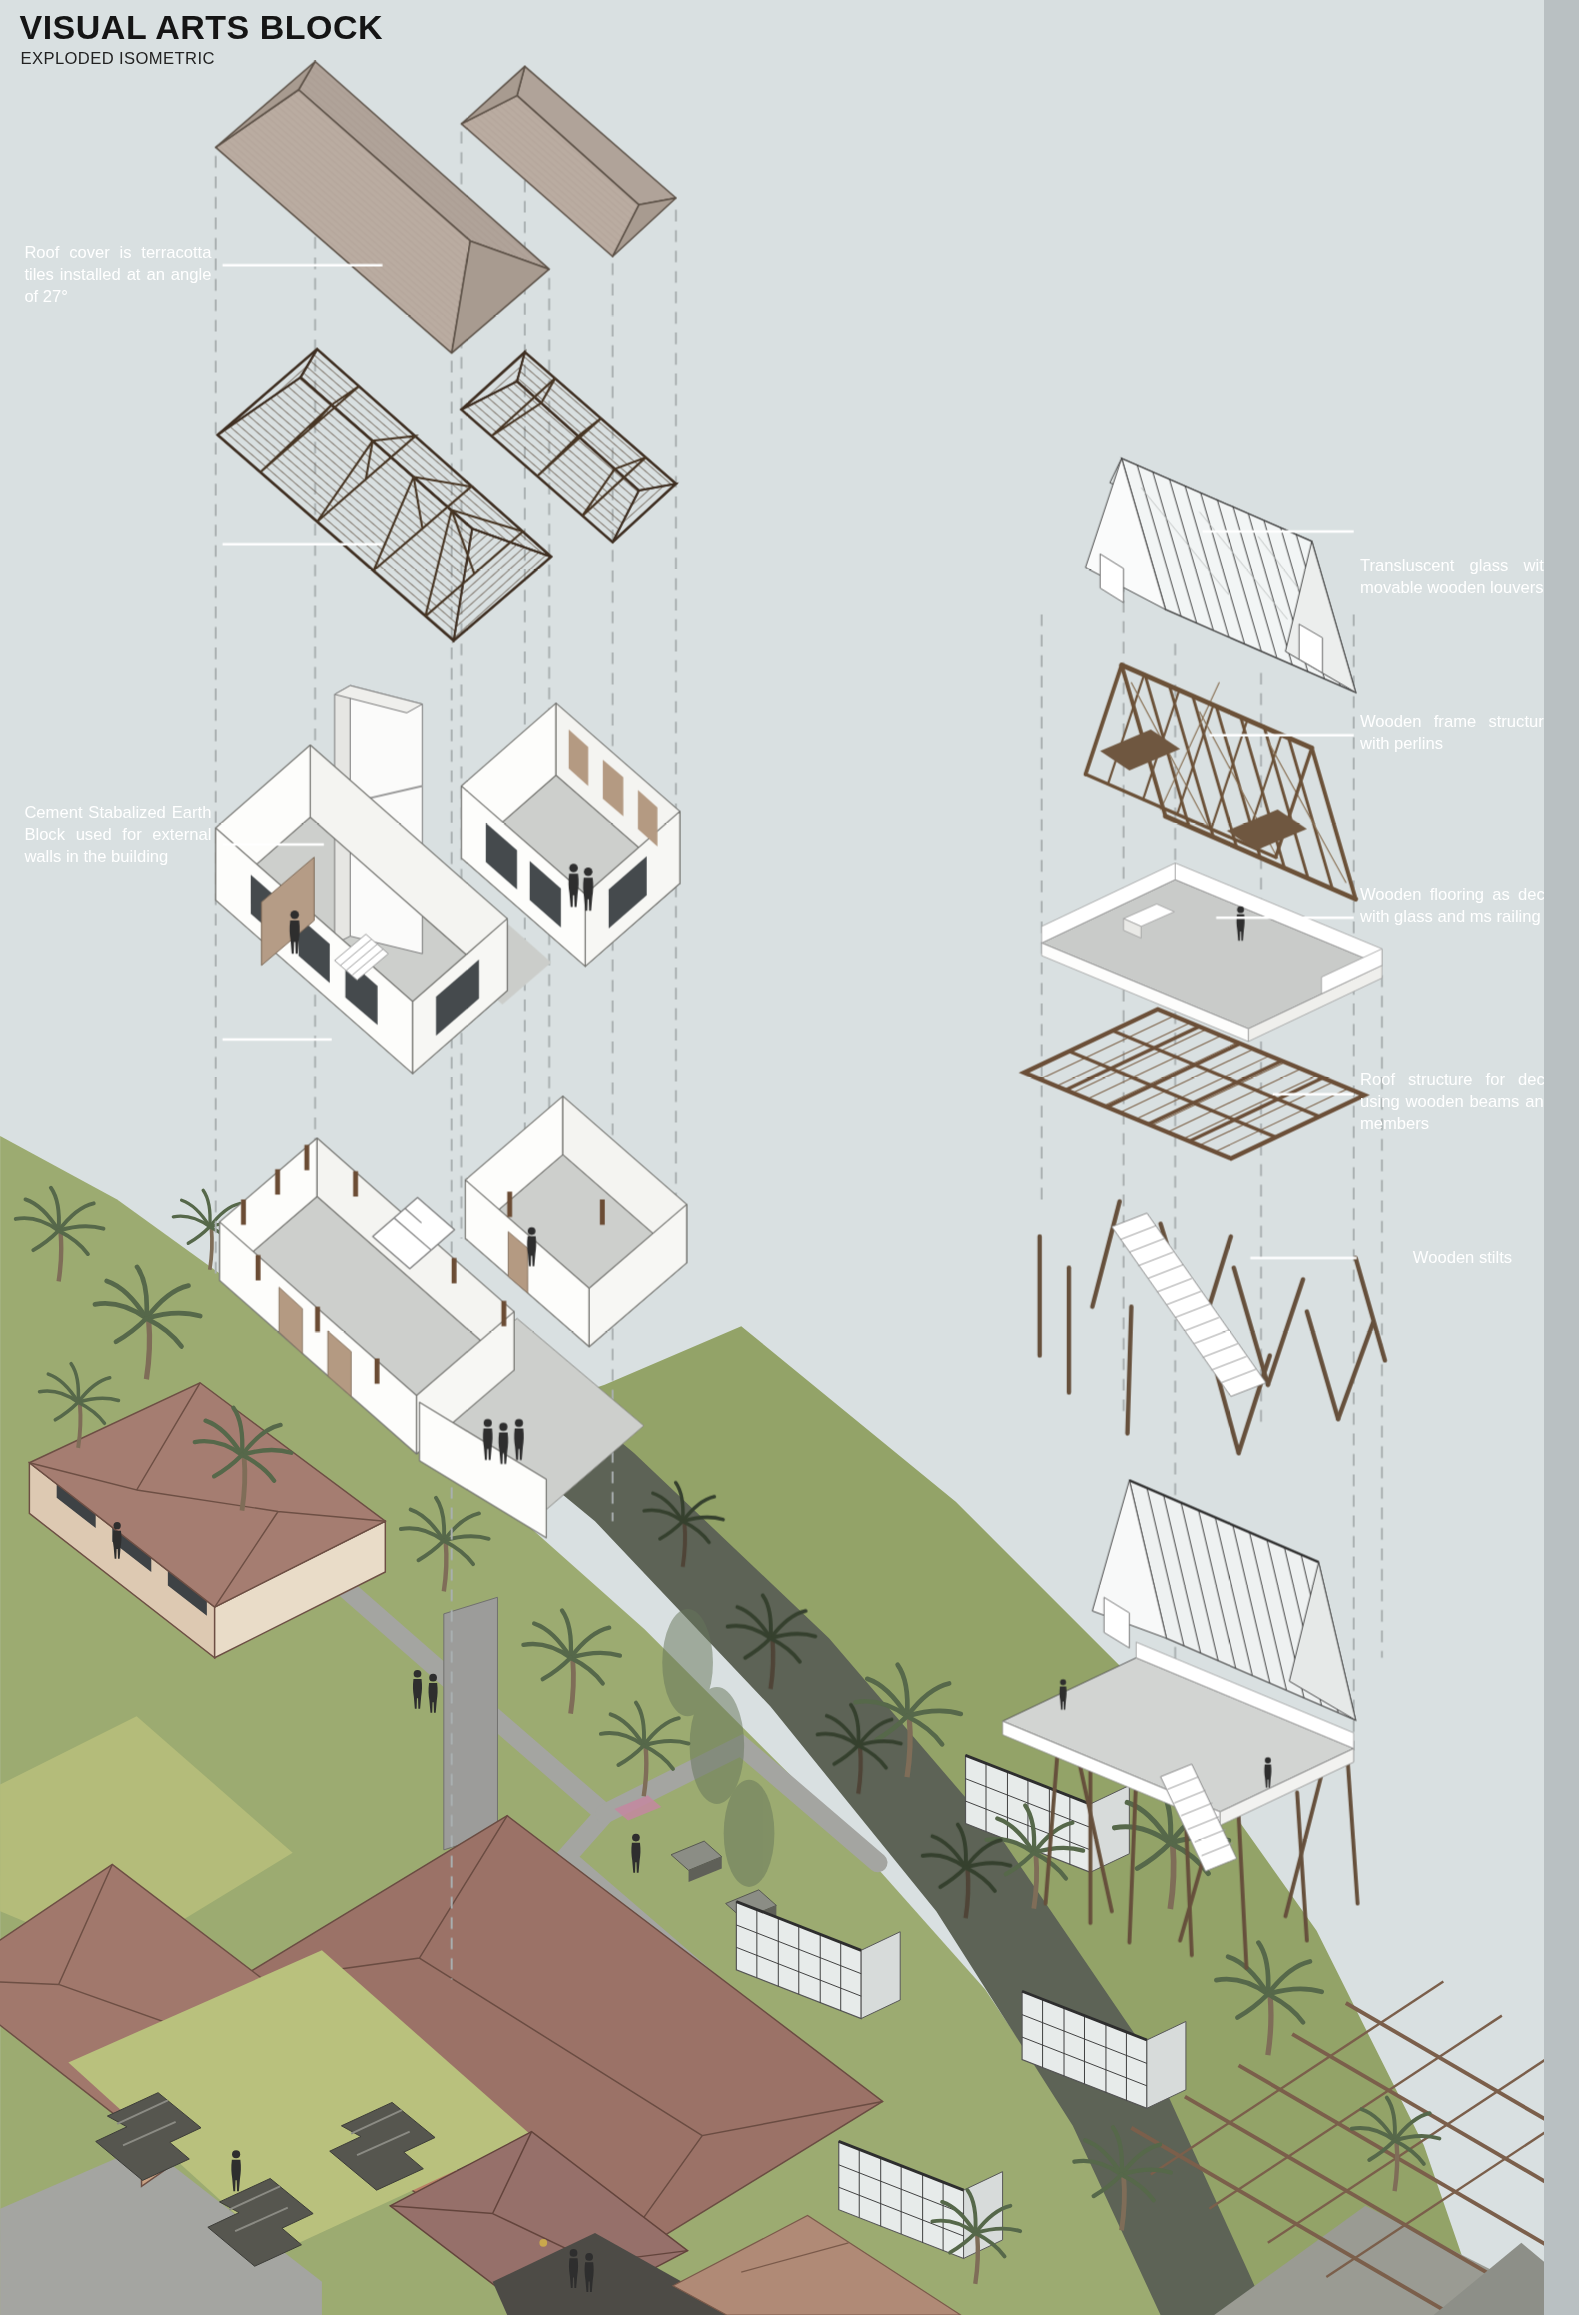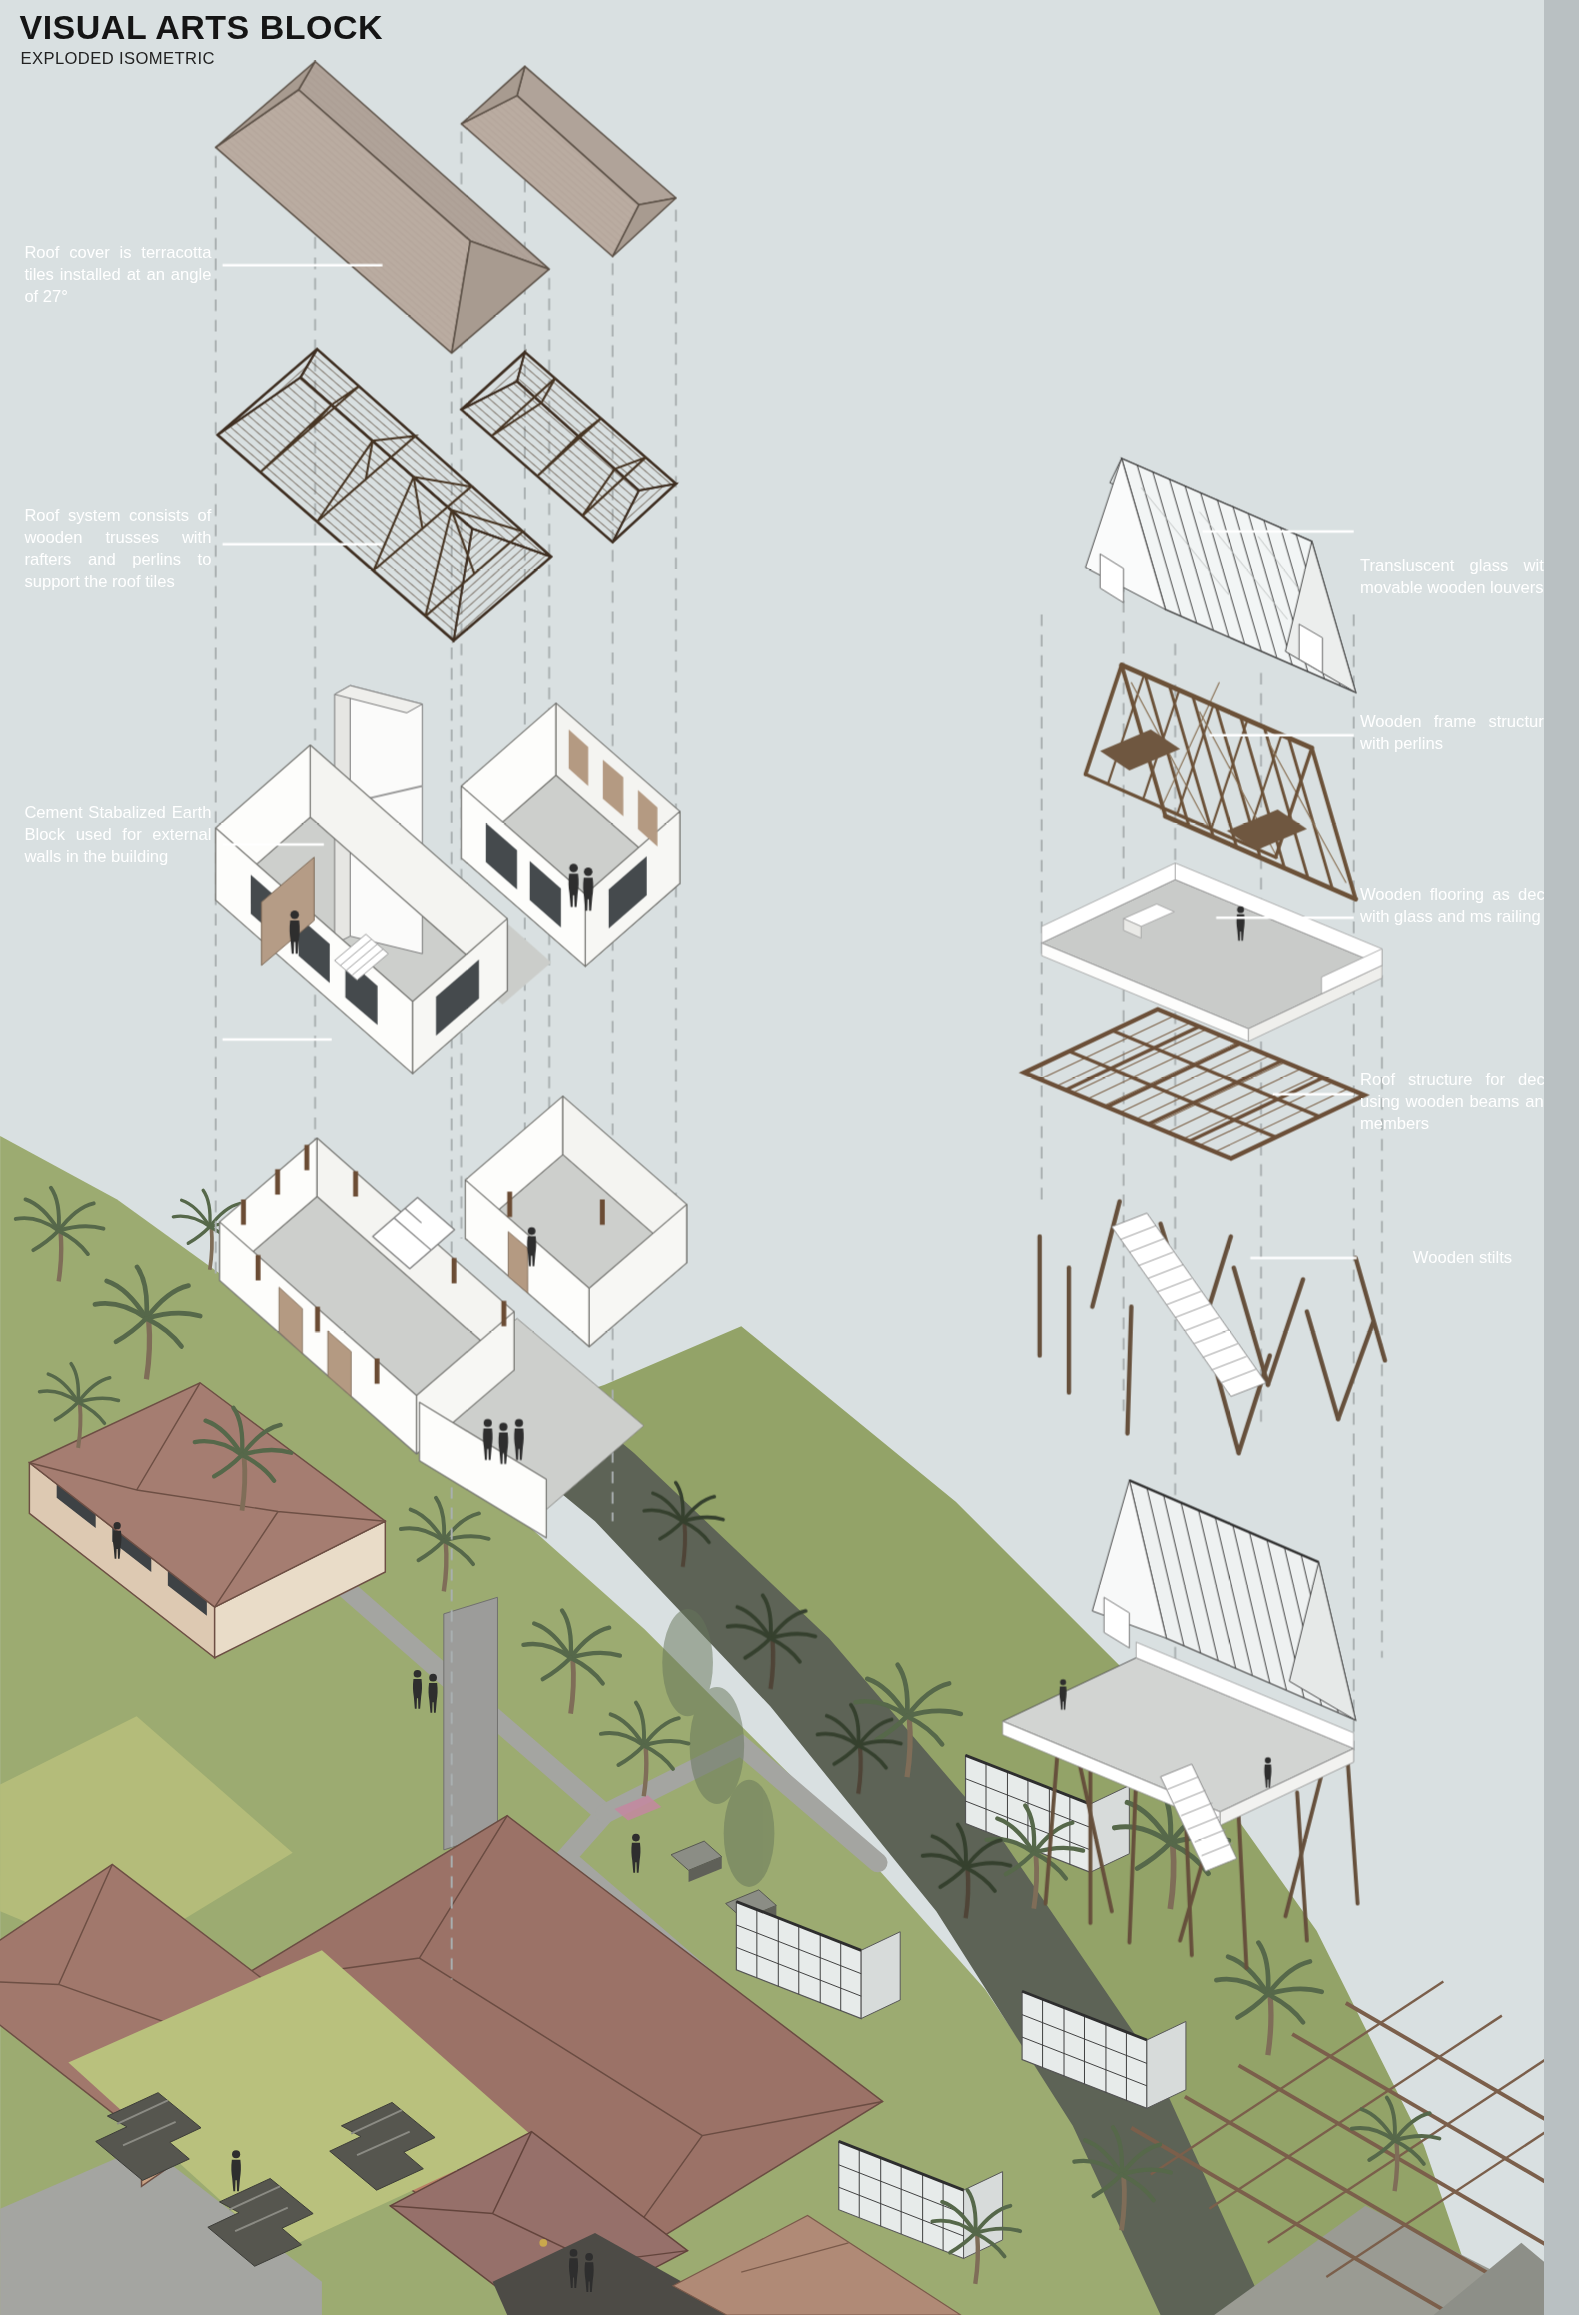--- a/index.html
+++ b/index.html
@@ -581,21 +581,20 @@
   <line x1="1247" y1="941" x2="1388" y2="941"></line>
   <line x1="1305" y1="1122" x2="1388" y2="1122"></line>
   <line x1="1282" y1="1290" x2="1391" y2="1290"></line>
 </g>
 </svg>
 
 <div id="title">VISUAL ARTS BLOCK</div>
 <div id="subtitle">EXPLODED ISOMETRIC</div>
 
 <div id="lbl-l1" class="lbl lbl-l">Roof cover is terracotta tiles installed at an angle of 27°</div>
-<div id="lbl-l2" class="lbl lbl-l">Roof system consists of wooden trusses with rafters and perlins to support the roof tiles</div>
 <div id="lbl-l3" class="lbl lbl-l">Cement Stabalized Earth Block used for external walls in the building</div>
 
 <div id="lbl-r1" class="lbl lbl-r">Transluscent glass with movable wooden louvers</div>
 <div id="lbl-r2" class="lbl lbl-r">Wooden frame structure with perlins</div>
 <div id="lbl-r3" class="lbl lbl-r">Wooden flooring as deck with glass and ms railing</div>
 <div id="lbl-r4" class="lbl lbl-r">Roof structure for deck using wooden beams and members</div>
 <div id="lbl-r5" class="lbl lbl-r">Wooden stilts</div>
 
 </div>
 

